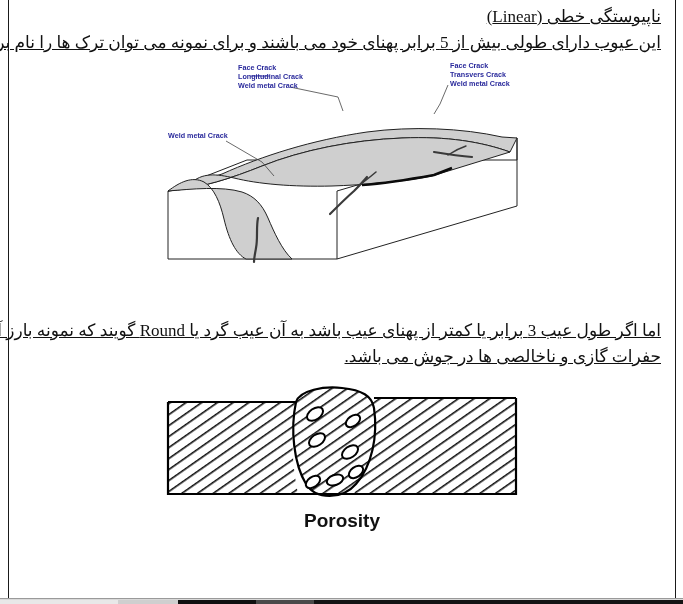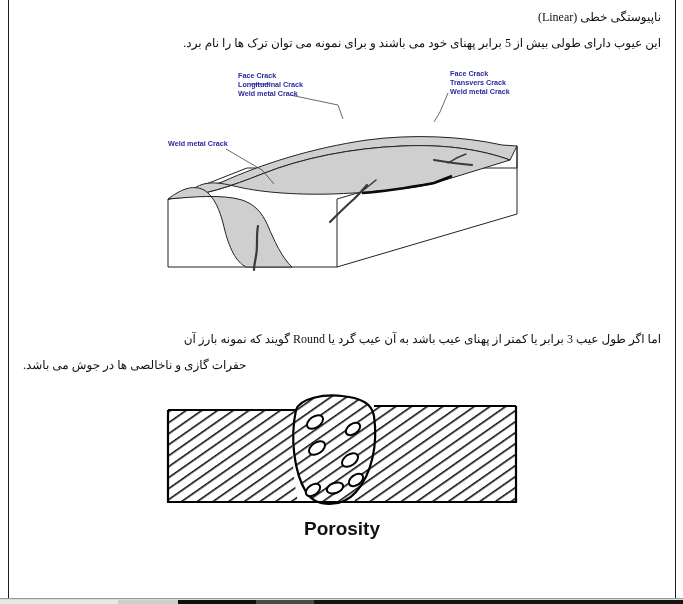--- a/index.html
+++ b/index.html
@@ -32,34 +32,35 @@
     top: 0;
     right: 0;
     bottom: 0;
     padding: 4px 14px 0 14px;
     box-sizing: border-box;
   }
 
   .rtl-line {
     direction: rtl;
     text-align: right;
-    font-size: 12px;
+    font-size: 17px;
     line-height: 26px;
     color: #111111;
     white-space: nowrap;
     unicode-bidi: isolate;
-  }
-  .rtl-line.center { text-align: left; }
+    text-decoration: underline;
+  }
+  .rtl-line.center { text-align: right; }
 
   
   .fig1-wrap {
     position: relative;
     width: 100%;
     height: 262px;
-    margin-top: 8px;
+    margin-top: 0;
   }
   .fig1 {
     position: absolute;
     left: 50%;
     transform: translateX(-50%);
     top: 0;
     width: 360px;
     height: 262px;
   }
 

